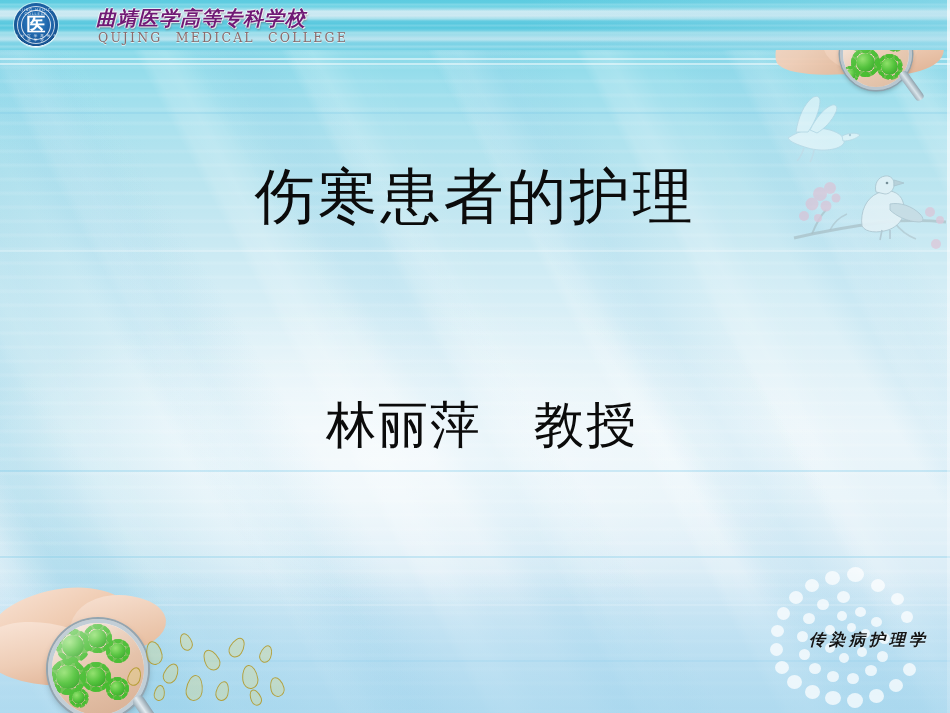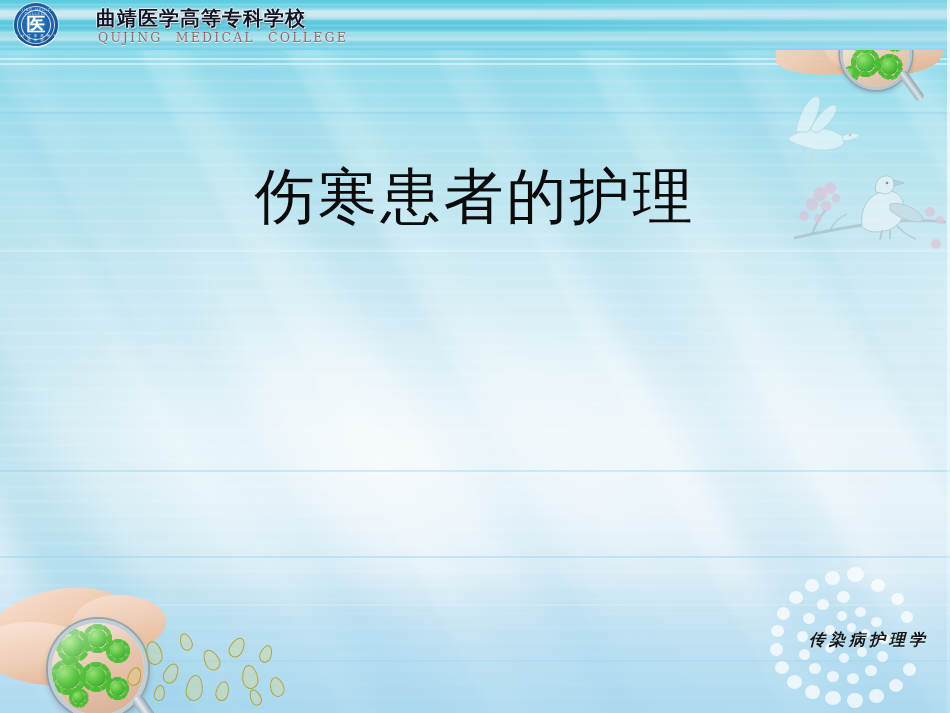--- a/index.html
+++ b/index.html
@@ -201,21 +201,22 @@
   #seal .arc-bot { bottom: 5px; }
 
   
   #college-cn {
     position: absolute;
     left: 96px; top: 5px;
     font-family: "DejaVu Serif", serif;
     font-size: 20px;
     font-weight: bold;
     letter-spacing: 1px;
-    color: #0f172a;
+    font-style: italic;
+    color: #701a75;
     text-shadow:
       0 0 1px rgba(255,255,255,0.95),
       1px 1px 0 rgba(255,255,255,0.75),
       -1px 0 0 rgba(255,255,255,0.6),
       0 -1px 0 rgba(255,255,255,0.6),
       1px 2px 2px rgba(120,30,20,0.35);
     white-space: nowrap;
   }
   #college-en {
     position: absolute;
@@ -529,20 +530,21 @@
     <div class="inner"></div>
     <div class="arc-top">QUJING MEDICAL COLLEGE</div>
     <div class="glyph">医</div>
     <div class="arc-bot">曲 靖 医 学 高 等 专 科 学 校</div>
   </div>
 
   <div id="college-cn">曲靖医学高等专科学校</div>
   <div id="college-en">QUJING  MEDICAL  COLLEGE</div>
 
   <div id="title">伤寒患者的护理</div>
+  <div id="subtitle">林丽萍　教授</div>
 
   <div id="art-bl">
     <div class="arm"></div>
     <div class="arm2"></div>
     <div class="hand"></div>
 
     <div class="lens">
       <div style="position:absolute;inset:0;background:linear-gradient(160deg,#f0d8c8 0%,#e4bda1 50%,#d7a98a 100%);opacity:.9;"></div>
       <div class="virus" style="left:10px; top:12px; width:22px;height:22px;"></div>
       <div class="virus" style="left:36px; top:6px;  width:19px;height:19px;"></div>

